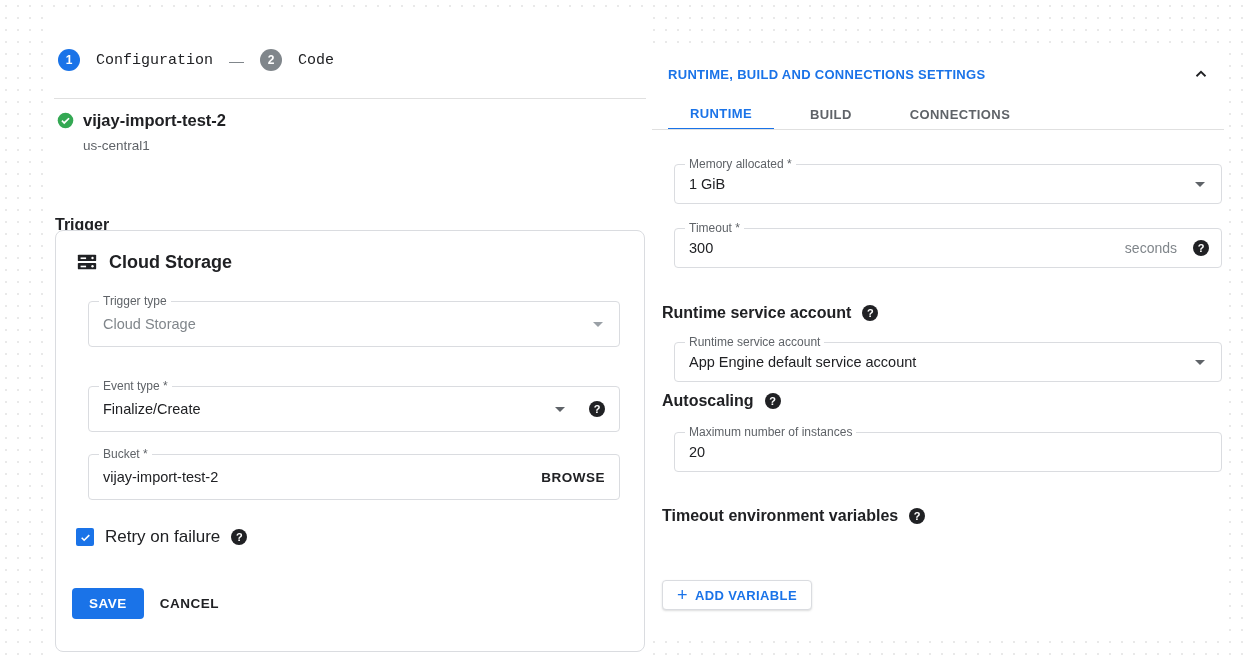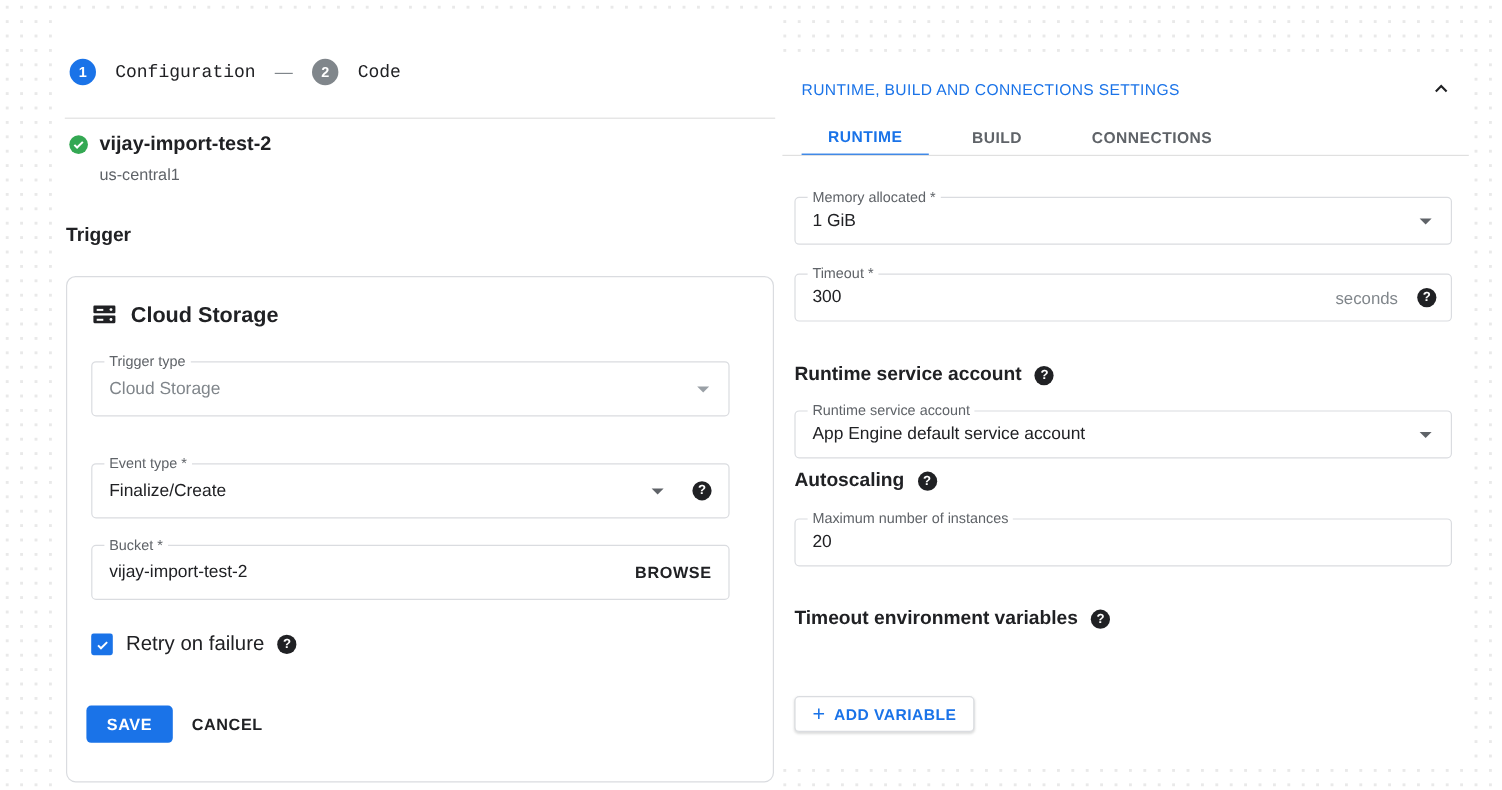--- a/index.html
+++ b/index.html
@@ -26,30 +26,30 @@
   .step-sep{color:#80868b;font-size:15px;}
 
   .top-divider{position:absolute;top:90px;left:8px;right:0;border-top:1px solid #e0e0e0;}
 
   
   .fn-row{position:absolute;top:103px;left:11px;display:flex;align-items:center;gap:9px;}
   .fn-name{font-size:16.5px;font-weight:bold;color:#202124;}
   .fn-region{position:absolute;top:130px;left:37px;font-size:13.5px;color:#5f6368;}
 
   .section-h{font-size:16px;font-weight:bold;color:#202124;}
-  .trigger-h{position:absolute;top:180px;left:9px;text-align:center;}
+  .trigger-h{position:absolute;top:208px;left:9px;text-align:center;}
 
   
   .card{position:absolute;top:222px;left:9px;width:560px;height:420px;
     border:1px solid #dadce0;border-radius:8px;background:#fff;padding-left:28px;}
   .card-head{position:absolute;top:20px;left:20px;display:flex;align-items:center;gap:11px;}
   .card-title{font-size:18px;font-weight:bold;color:#202124;}
 
   
-  .mfield{position:absolute;border:1px solid #dadce0;border-radius:4px;background:#fff;}
+  .mfield{position:absolute;border:1px solid #dadce0;border-radius:4px;background:#fff;margin-left:12px;}
   .mfield .flabel{position:absolute;top:-8px;left:10px;background:#fff;padding:0 4px;
     font-size:12px;color:#5f6368;white-space:nowrap;line-height:14px;}
   .mfield .fvalue{position:absolute;left:14px;top:0;bottom:0;display:flex;align-items:center;
     font-size:14.5px;color:#202124;white-space:nowrap;}
   .mfield .fvalue.disabled{color:#80868b;}
   .mfield input{position:absolute;left:14px;top:0;height:100%;width:60%;border:none;outline:none;
     background:transparent;font-family:inherit;font-size:14.5px;color:#202124;padding:0;}
   .arrow{position:absolute;top:50%;margin-top:-2px;width:0;height:0;
     border-left:5px solid transparent;border-right:5px solid transparent;border-top:5px solid #5f6368;}
   .arrow.light{border-top-color:#9aa0a6;}
@@ -73,21 +73,21 @@
   .warning{position:absolute;top:322px;left:20px;width:524px;font-size:13.5px;line-height:17px;color:#5f6368;}
   .btn-row{position:absolute;top:357px;left:16px;display:flex;align-items:center;gap:16px;}
   .btn-save{background:#1a73e8;color:#fff;border:none;border-radius:4px;padding:8px 17px;
     font-family:inherit;font-size:13.5px;font-weight:bold;letter-spacing:.5px;cursor:pointer;}
   .btn-cancel{background:none;border:none;padding:0;font-family:inherit;font-size:13.5px;
     font-weight:bold;letter-spacing:.5px;color:#202124;cursor:pointer;}
 
   
   .rb-header{position:absolute;top:10px;left:16px;right:14px;height:24px;display:flex;
     align-items:center;justify-content:space-between;cursor:pointer;}
-  .rb-header-label{font-size:13px;font-weight:normal;letter-spacing:.3px;color:#1a73e8;}
+  .rb-header-label{font-size:13px;font-weight:bold;letter-spacing:.3px;color:#1a73e8;}
   .tabs{position:absolute;top:46px;left:16px;right:0;height:32px;display:flex;}
   .tab{display:flex;align-items:center;justify-content:center;padding:0 22px;margin-right:14px;
     font-size:13px;font-weight:bold;letter-spacing:.4px;color:#5f6368;cursor:pointer;height:32px;box-sizing:border-box;}
   .tab.active{color:#1a73e8;border-bottom:2px solid #1a73e8;}
   .tab-baseline{position:absolute;top:77px;left:0;right:0;height:1px;background:#e0e0e0;}
 
   .f-memory{top:112px;left:10px;width:546px;height:38px;}
   .f-timeout{top:176px;left:10px;width:546px;height:38px;}
   .f-rsa{top:290px;left:10px;width:546px;height:38px;}
   .f-max{top:380px;left:10px;width:546px;height:38px;}

